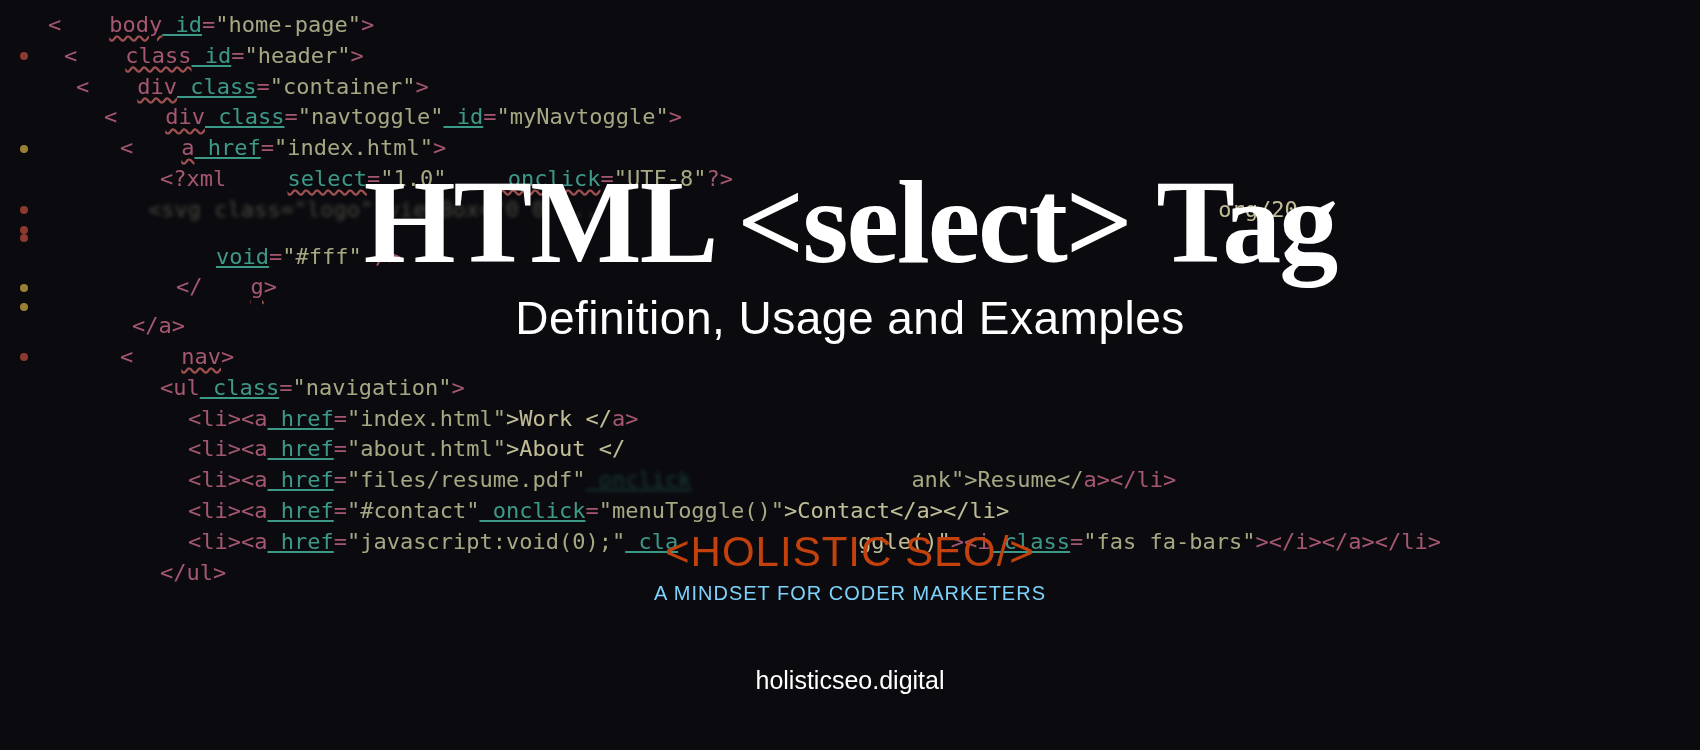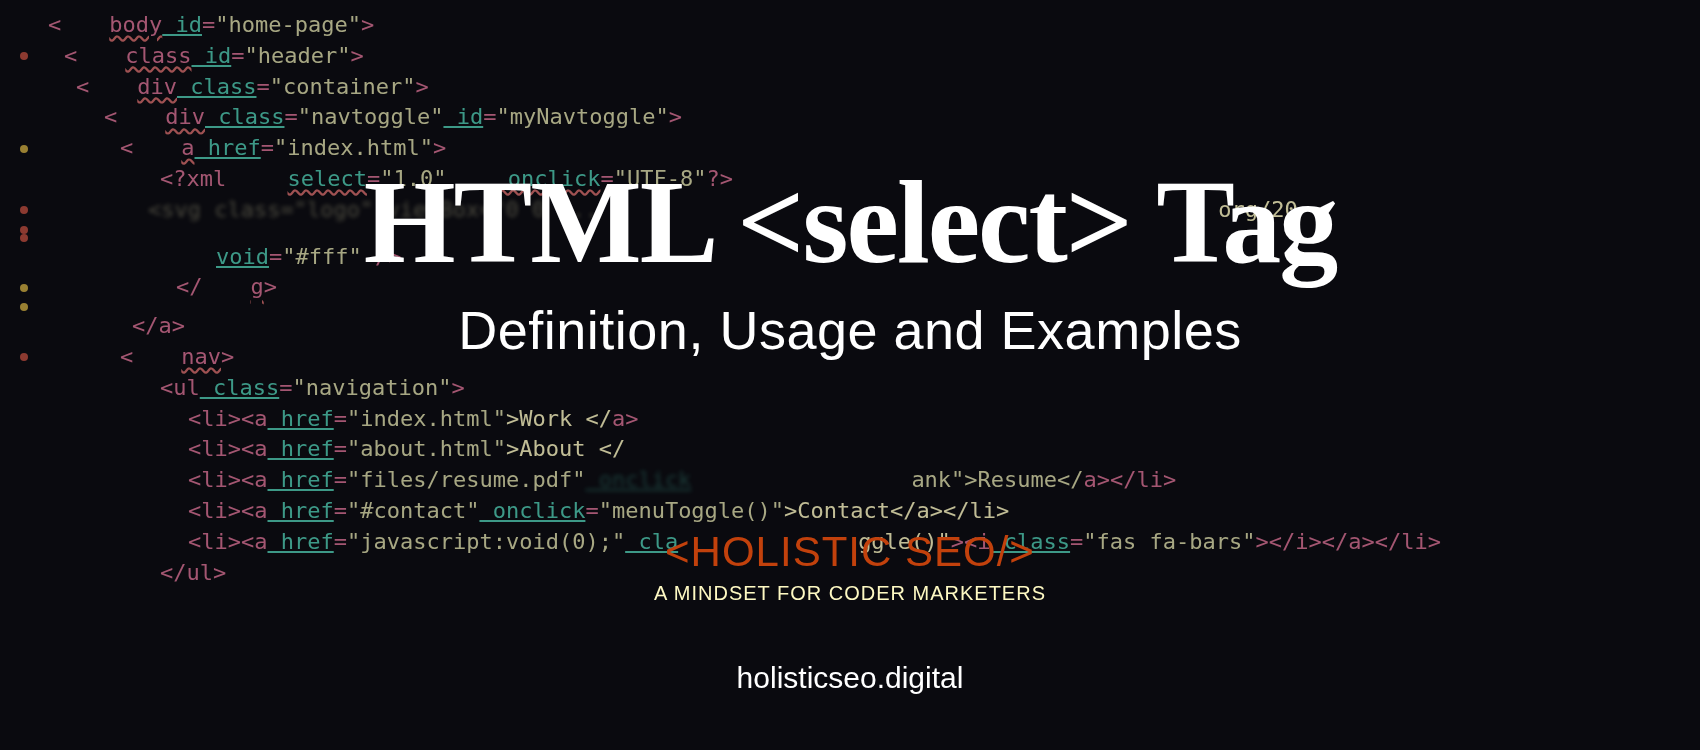--- a/index.html
+++ b/index.html
@@ -38,25 +38,25 @@
     width: 100%;
     height: 100%;
     display: flex;
     flex-direction: column;
     align-items: center;
     justify-content: flex-start;
     padding-top: 155px;
     color: #fff;
   }
   .title { font-family: Liberation Serif, serif; font-weight: 900; font-size: 118px; letter-spacing: -2px; }
-  .subtitle { font-family: 'Arial', 'Helvetica', sans-serif; font-weight: 300; font-size: 54px; margin-top: 8px; letter-spacing: 0.5px; }
+  .subtitle { font-family: 'Arial', 'Helvetica', sans-serif; font-weight: 300; font-size: 46px; letter-spacing: 0.5px; }
   .brand-block { position: absolute; bottom: 145px; width: 100%; text-align: center; }
   .brand { font-family: 'Arial', 'Helvetica', sans-serif; font-weight: 300; font-size: 42px; letter-spacing: 1px; color: #c2410c; }
-  .tagline { font-family: 'Arial', 'Helvetica', sans-serif; font-weight: 300; font-size: 20px; letter-spacing: 1px; margin-top: 6px; color: #fef9c3; }
-  .domain { position: absolute; bottom: 55px; width: 100%; text-align: center; font-family: 'Arial', 'Helvetica', sans-serif; font-weight: 300; font-size: 30px; color: #fff; }
+  .tagline { font-family: 'Arial', 'Helvetica', sans-serif; font-weight: 300; font-size: 20px; letter-spacing: 1px; margin-top: 6px; color: #7dd3fc; }
+  .domain { position: absolute; bottom: 55px; width: 100%; text-align: center; font-family: 'Arial', 'Helvetica', sans-serif; font-weight: 300; font-size: 25px; color: #fff; }
   .ind1 { padding-left: 28px; }
   .ind2 { padding-left: 56px; }
   .ind3 { padding-left: 84px; }
   .ind4 { padding-left: 112px; }
   .ind5 { padding-left: 140px; }
   .ind6 { padding-left: 168px; }
   .ind7 { padding-left: 196px; }
   .blur { filter: blur(2px); opacity: 0.35; }
 </style>
 </head>

